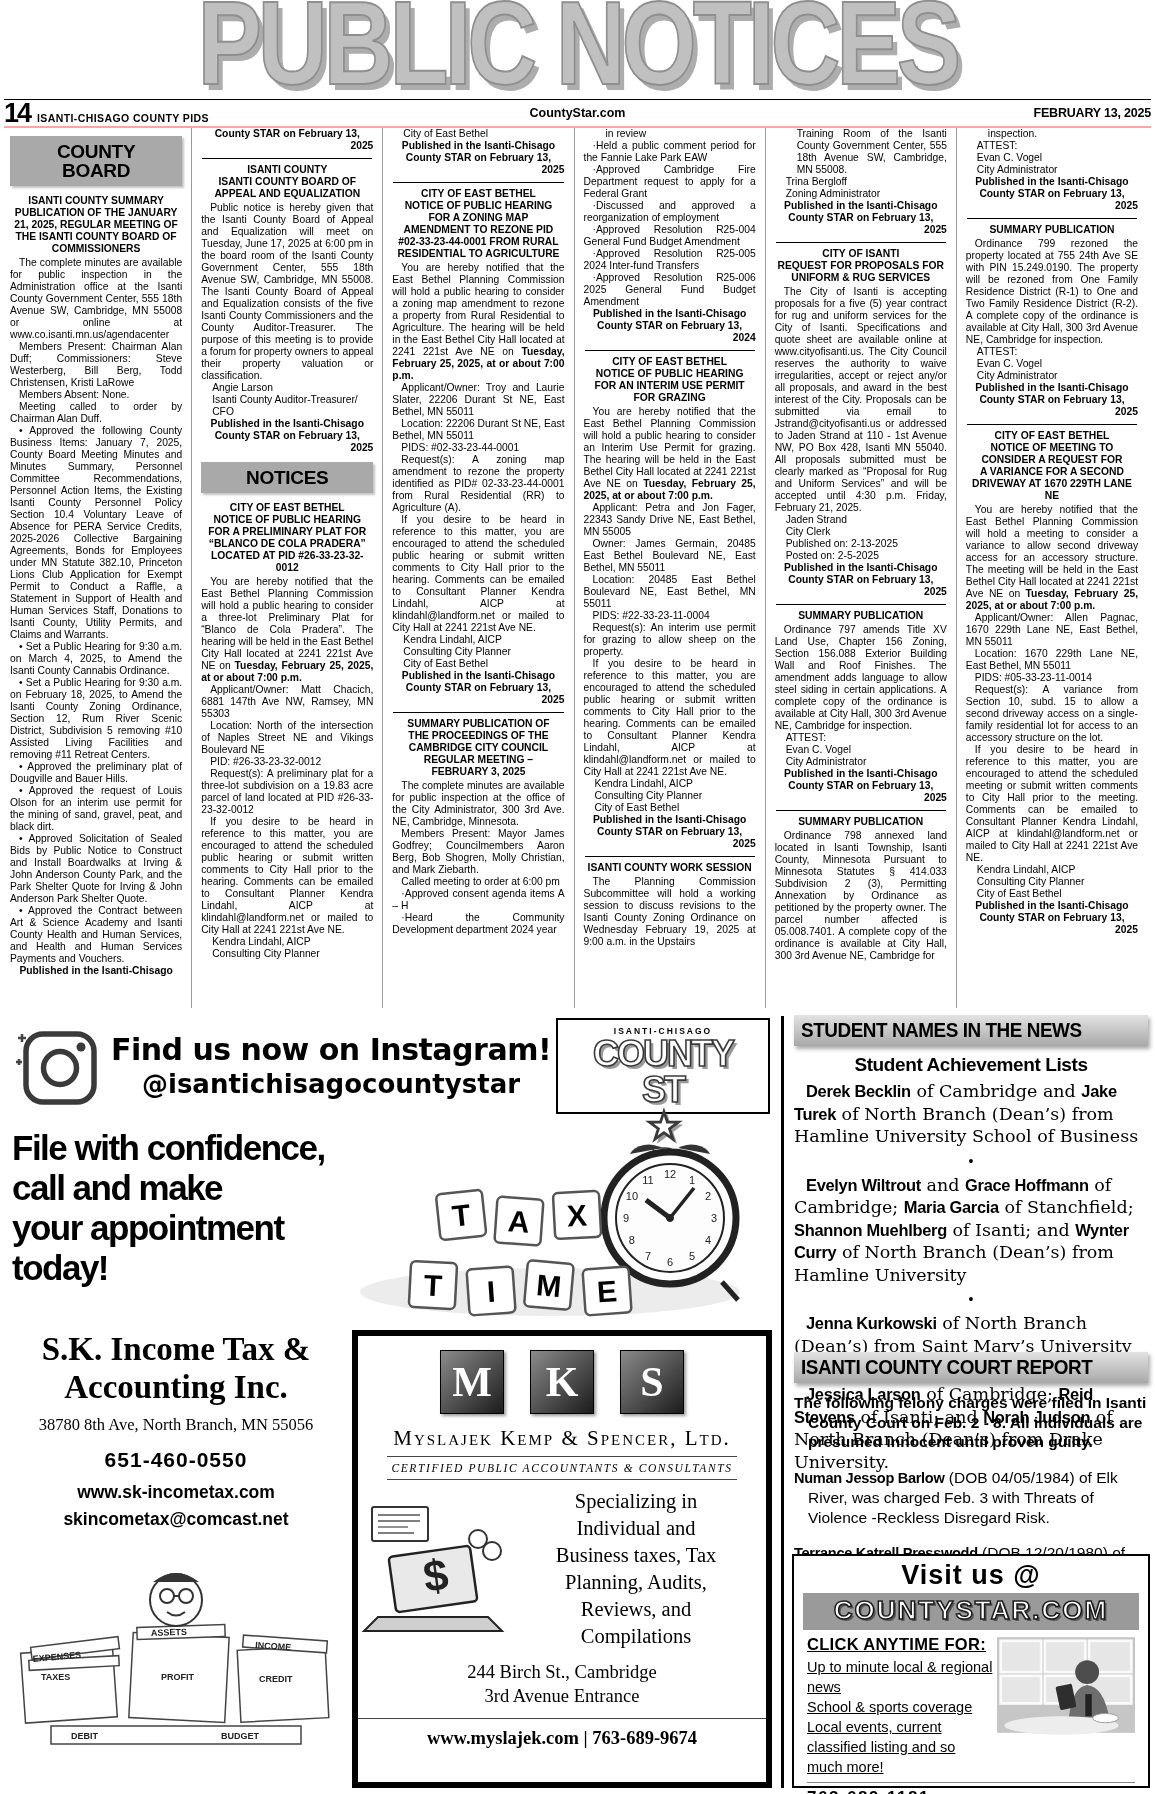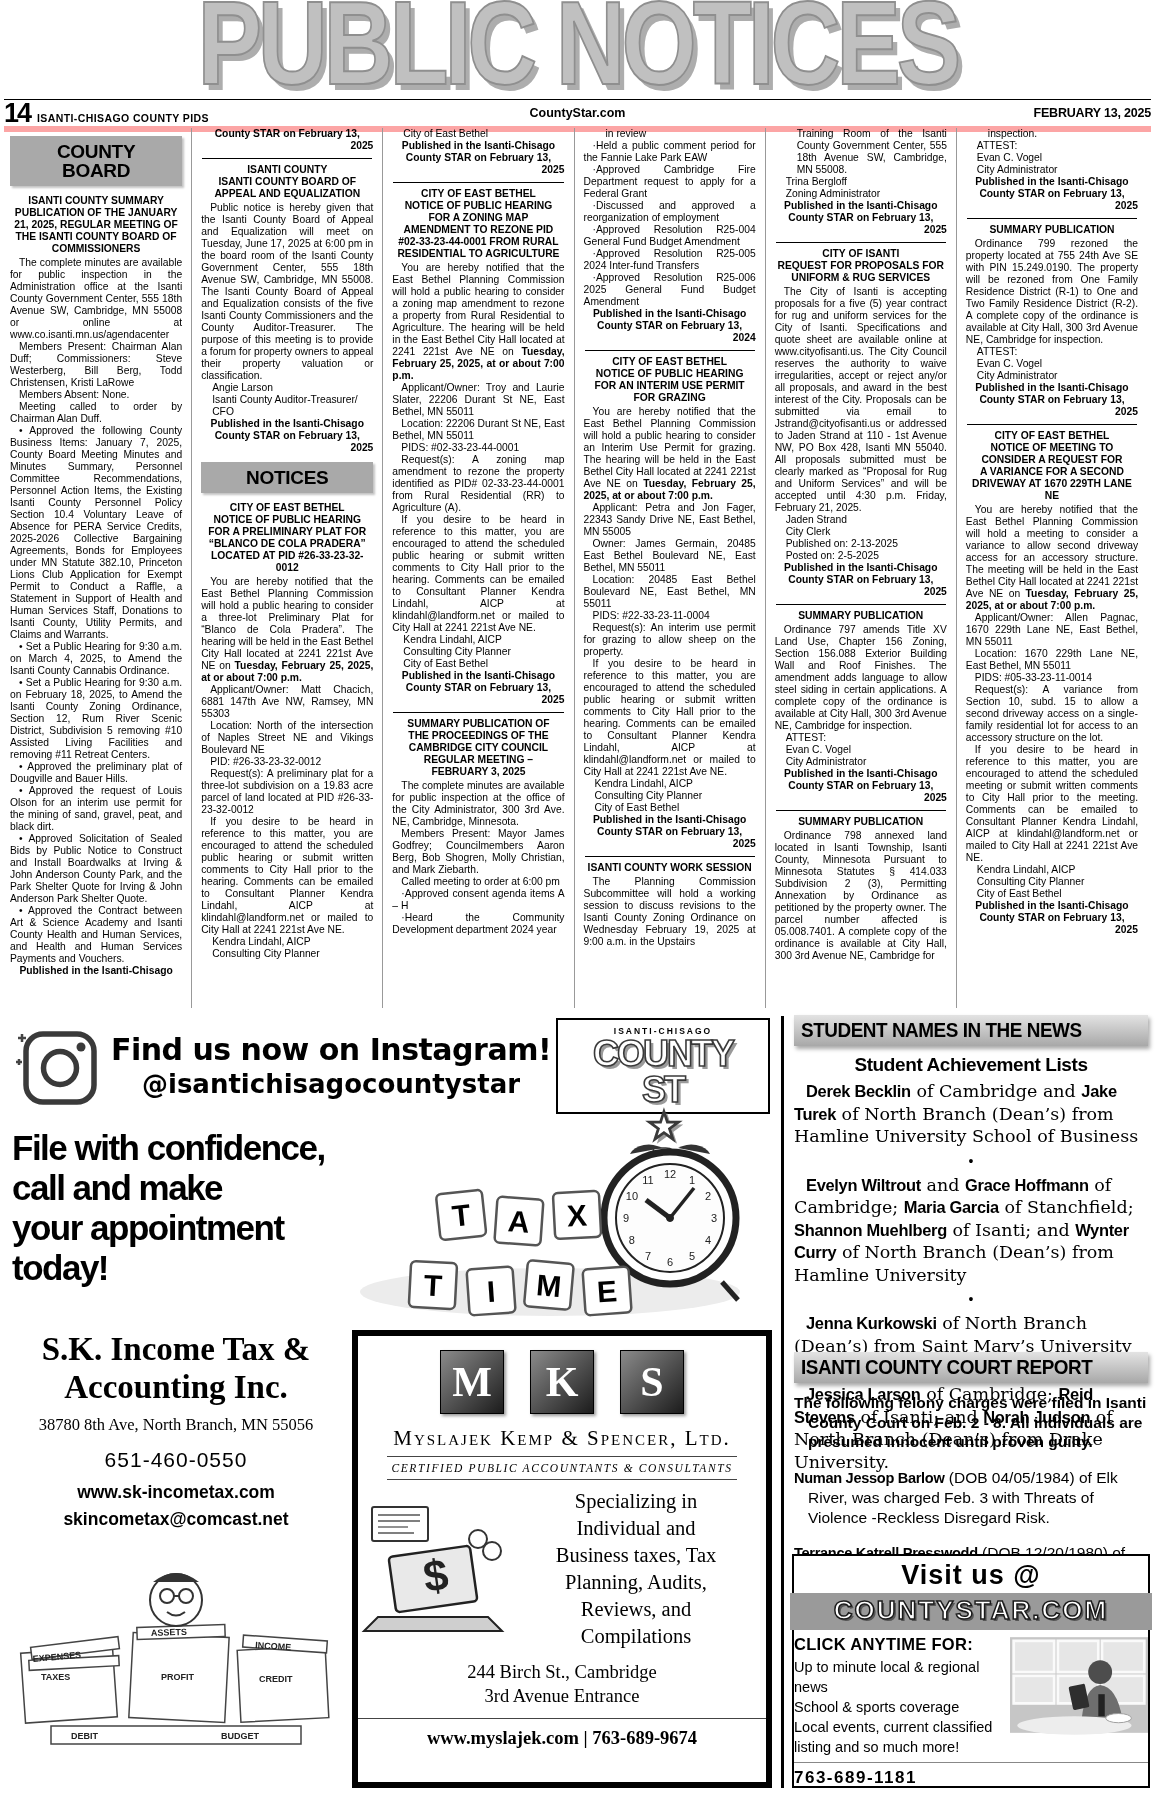--- a/index.html
+++ b/index.html
@@ -5,21 +5,21 @@
   html,body{margin:0;padding:0;background:#fff;}
   .page{position:relative;width:1155px;height:1794px;background:#fff;overflow:hidden;
         font-family:"Liberation Sans",sans-serif;color:#000;}
   
   .masthead{position:absolute;top:-14px;left:0;width:1155px;height:114px;text-align:center;z-index:2;}
   .masthead span{display:inline-block;font-weight:bold;font-size:118px;line-height:114px;
         letter-spacing:-5px;transform:scaleX(.82);color:#c0c0c0;
         -webkit-text-stroke:2px #8f8f8f;text-shadow:6px 6px 0 #adadad;white-space:nowrap;}
   
   .dateline{position:absolute;top:99px;left:4px;width:1147px;height:26px;
-        border-top:1px solid #000;border-bottom:6px solid #fca5a5;display:flex;align-items:center;}
+        border-top:1px solid #000;border-bottom:2px solid #fca5a5;display:flex;align-items:center;}
   .dl-left{display:flex;align-items:baseline;}
   .dl-page{font-weight:bold;font-size:27px;letter-spacing:-2px;line-height:24px;}
   .dl-paper{font-weight:bold;font-size:10.5px;margin-left:7px;letter-spacing:.4px;}
   .dl-site{position:absolute;left:0;right:0;text-align:center;font-weight:bold;font-size:12.5px;}
   .dl-date{margin-left:auto;font-weight:bold;font-size:12.5px;letter-spacing:-.2px;}
   
   .notices{position:absolute;top:128px;left:8px;width:1139px;height:880px;display:flex;}
   .ncol{flex:1 1 0;padding:0 9px;overflow:hidden;font-size:10.3px;line-height:12px;
         text-align:justify;border-left:1px solid #999;}
   .ncol:first-child{border-left:none;padding-left:2px;}
@@ -44,21 +44,21 @@
         color:#fff;-webkit-text-stroke:1.6px #3a3a3a;text-shadow:3px 3px 0 #9a9a9a;}
   .cs-box .cs-word span{display:block;}
   .cs-star{font-size:1.05em;}
   .ad-file{position:absolute;top:1128px;left:12px;width:332px;font-weight:bold;font-size:35px;
         line-height:40px;letter-spacing:-1.5px;}
   .ad-tax{position:absolute;top:1122px;left:350px;width:422px;height:202px;}
   
   .ad-sk{position:absolute;top:1330px;left:8px;width:336px;text-align:center;}
   .sk-name{font-family:"Liberation Serif",serif;font-weight:bold;font-size:33px;line-height:38px;}
   .sk-addr{font-family:"Liberation Serif",serif;font-size:16.5px;margin-top:9px;}
-  .sk-phone{font-weight:normal;font-size:21px;margin-top:13px;letter-spacing:1px;}
+  .sk-phone{font-weight:bold;font-size:21px;margin-top:13px;letter-spacing:1px;}
   .sk-web{font-weight:bold;font-size:17.5px;margin-top:10px;}
   .sk-email{font-weight:bold;font-size:17.5px;margin-top:6px;}
   
   .ad-mks{position:absolute;top:1330px;left:352px;width:420px;height:458px;border:6px solid #000;
         box-sizing:border-box;background:#fff;text-align:center;}
   .mks-tiles{margin-top:14px;}
   .mks-tile{display:inline-block;width:62px;height:62px;margin:0 13px;background:linear-gradient(135deg,#8a8a8a,#1c1c1c);
         color:#fff;font-family:"Liberation Serif",serif;font-size:42px;line-height:62px;font-weight:bold;
         border:1px solid #000;box-shadow:2px 2px 3px #999;}
   .mks-firm{font-family:"Liberation Serif",serif;font-variant:small-caps;font-size:21px;
@@ -80,27 +80,27 @@
   .stu-sub{text-align:center;font-weight:bold;font-size:19px;margin:8px 0 4px;letter-spacing:-.4px;}
   .stu-item{font-family:"DejaVu Serif",serif;font-size:17.5px;line-height:22.5px;text-indent:12px;}
   .stu-item b,.court b{font-family:"Liberation Sans",sans-serif;font-size:.94em;letter-spacing:-.3px;}
   .stu-bullet{text-align:center;font-size:14px;line-height:14px;margin:6px 0;}
   
   .court{position:absolute;top:1352px;left:794px;width:354px;}
   .court-intro{font-weight:bold;font-size:15.5px;line-height:19.5px;padding-left:14px;text-indent:-14px;margin-top:10px;}
   .court-entry{font-size:15.5px;line-height:19.5px;padding-left:14px;text-indent:-14px;margin-top:16px;}
   
   .visit{position:absolute;top:1554px;left:792px;width:358px;height:234px;border:2px solid #000;
-        box-sizing:border-box;background:#fff;padding:4px 0;}
+        box-sizing:border-box;background:#fff;padding:4px 13px;}
   .visit-title{text-align:center;font-weight:bold;font-size:27px;letter-spacing:1px;}
   .visit-band{background:#9a9a9a;text-align:center;margin:2px -4px 0;padding:2px 0 4px;}
   .visit-band span{font-weight:bold;font-size:26px;letter-spacing:2px;color:#fff;
         -webkit-text-stroke:1.5px #1a1a1a;text-shadow:2px 2px 0 #555;}
   .visit-row{display:flex;margin-top:5px;}
-  .visit-left{flex:1;}
+  .visit-left{flex:1;text-decoration:underline;}
   .visit-click{font-weight:bold;font-size:16.5px;letter-spacing:.3px;margin-bottom:3px;}
   .visit-item{font-size:14.5px;line-height:20px;}
   .visit-photo{width:138px;height:100px;margin-left:4px;}
   .visit-bot{display:flex;align-items:flex-end;border-top:1px solid #888;margin-top:5px;padding-top:5px;}
   .visit-phone{font-weight:bold;font-size:17px;letter-spacing:1.5px;}
   svg text{font-family:"Liberation Sans",sans-serif;}
 </style>
 </head>
 <body>
 

